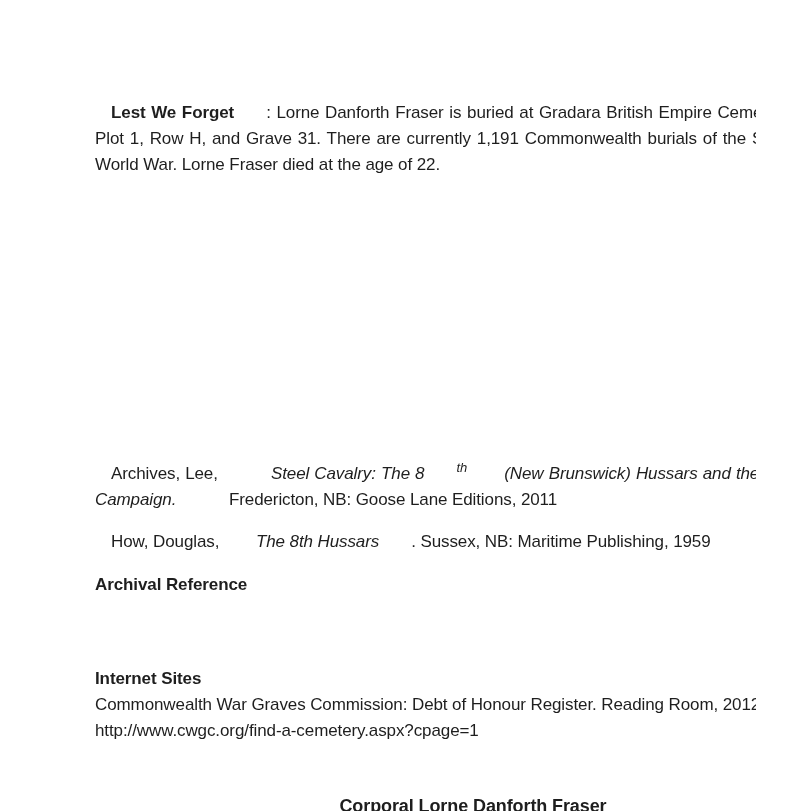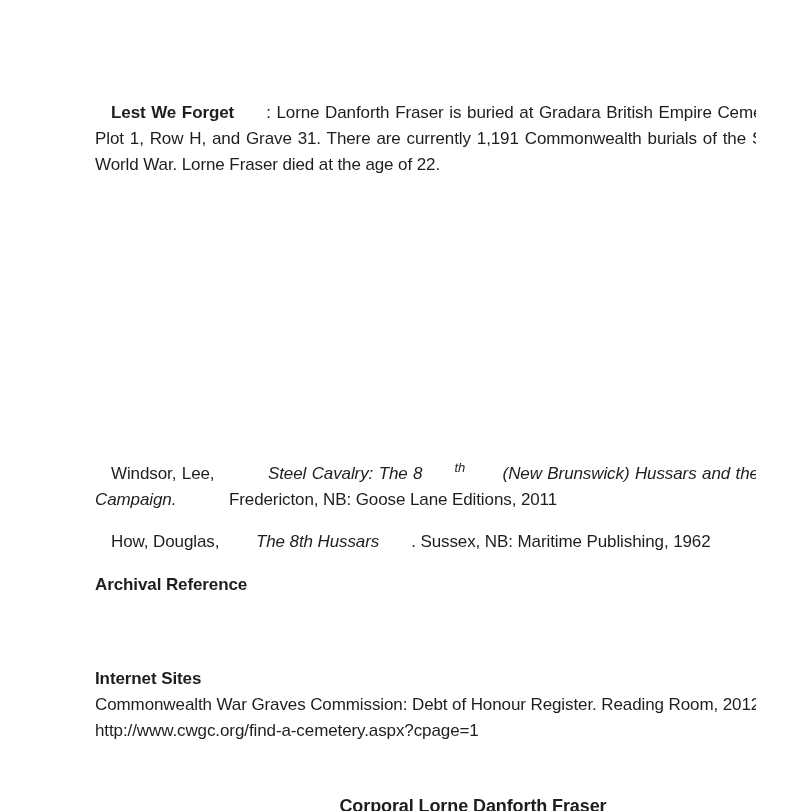--- a/index.html
+++ b/index.html
@@ -40,24 +40,24 @@
   .footer-sub { font-style: italic; font-size: 17.5px; letter-spacing: 0.4px; }
 </style>
 </head>
 <body>
 
 <div class="page">
 
   <p class="block justify" style="top:36px;"><span class="bold">Lest We Forget</span><span>: Lorne Danforth Fraser is buried at Gradara British Empire Cemetery in Plot 1, Row H, and Grave 31. There are currently 1,191 Commonwealth burials of the Second World War. Lorne Fraser died at the age of 22.</span></p>
 
 
-  <p class="block justify" style="top:397px;"><span>Windsor, Lee, </span><span class="italic"><span>Steel Cavalry: The 8</span><sup class="cite-sup">th</sup><span> (New Brunswick) Hussars and the Italian Campaign.</span></span>
+  <p class="block justify" style="top:397px;"><span>Archives, Lee, </span><span class="italic"><span>Steel Cavalry: The 8</span><sup class="cite-sup">th</sup><span> (New Brunswick) Hussars and the Italian Campaign.</span></span>
     <span>Fredericton, NB: Goose Lane Editions, 2011</span></p>
 
-  <p class="block" style="top:465px;"><span>How, Douglas, </span><span class="italic">The 8th Hussars</span><span>. Sussex, NB: Maritime Publishing, 1962</span></p>
+  <p class="block" style="top:465px;"><span>How, Douglas, </span><span class="italic">The 8th Hussars</span><span>. Sussex, NB: Maritime Publishing, 1959</span></p>
 
   <div class="block heading" style="top:508px;">Archival Reference</div>
 
 
   <div class="block heading" style="top:602px;">Internet Sites</div>
 
   <div class="block" style="top:628px;">Commonwealth War Graves Commission: Debt of Honour Register. Reading Room, 2012</div>
 
   <div class="block" style="top:654px;">http://www.cwgc.org/find-a-cemetery.aspx?cpage=1</div>
 

